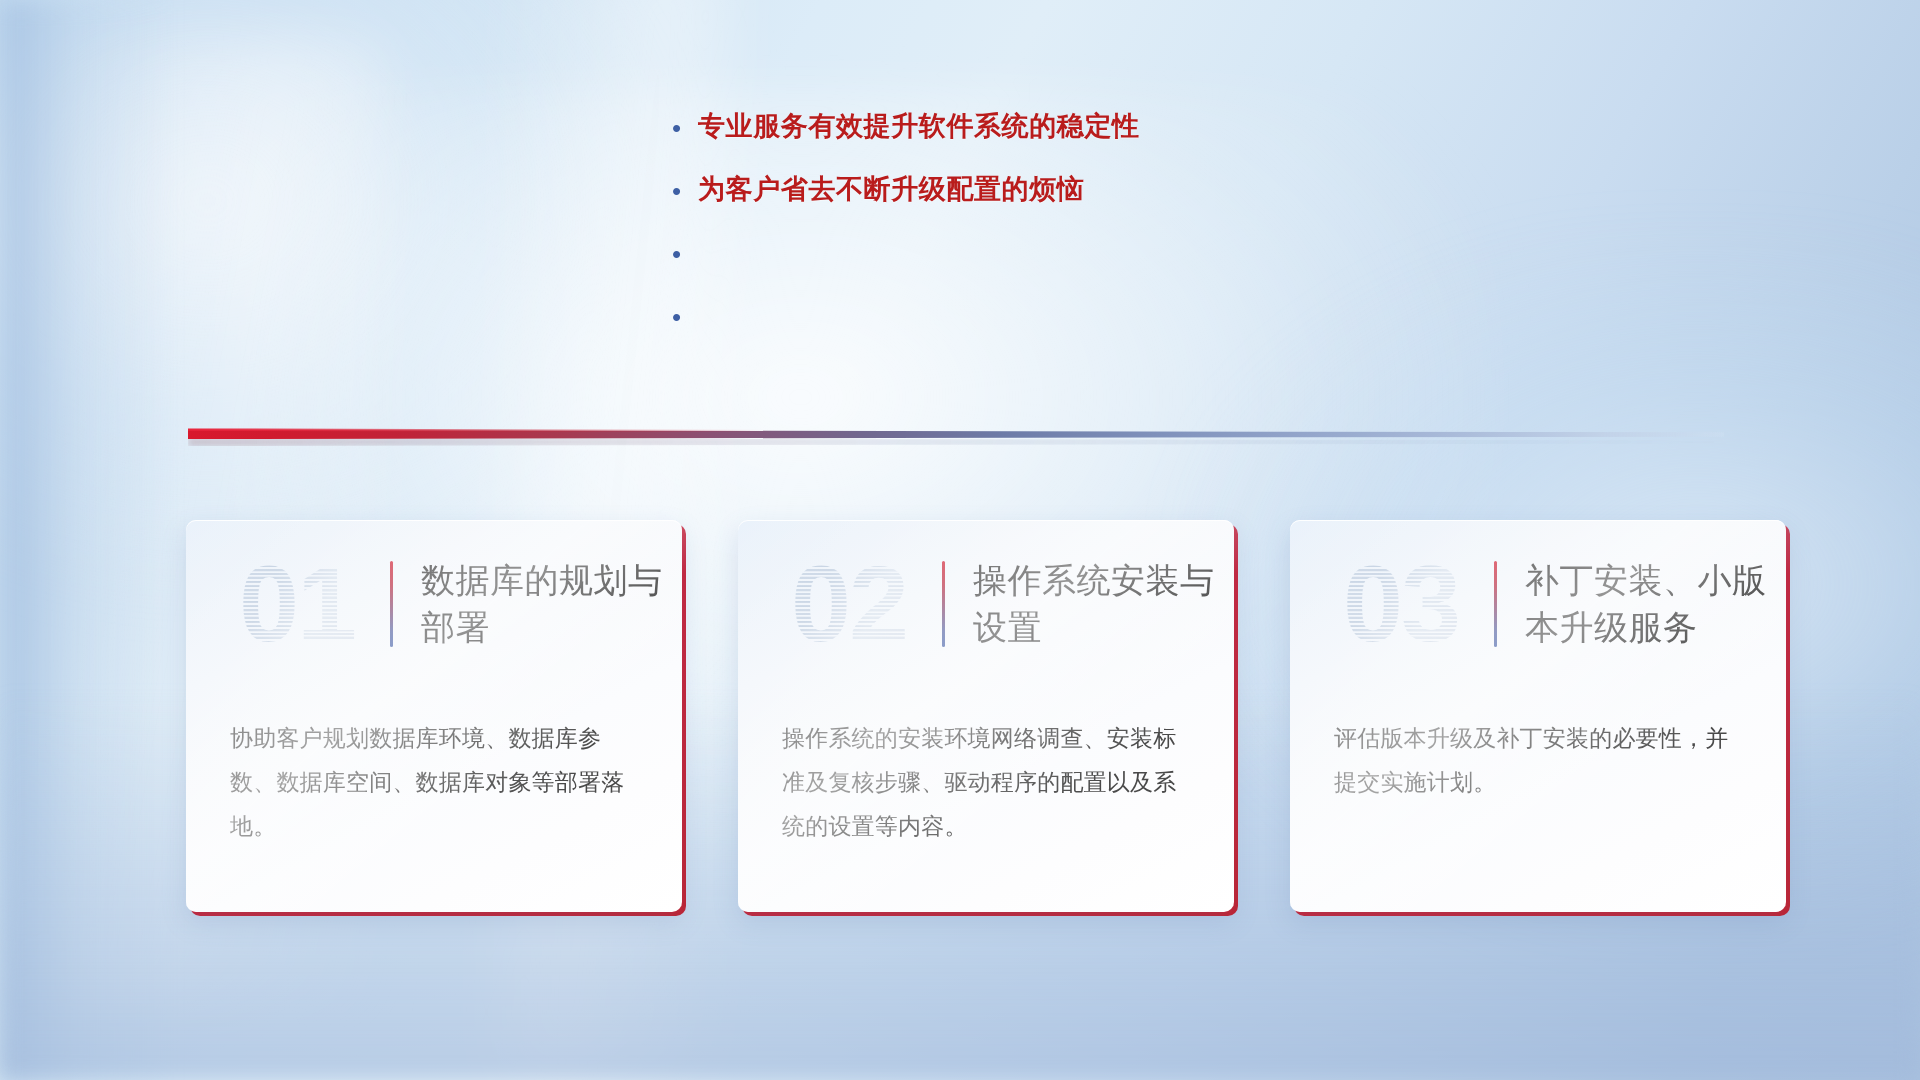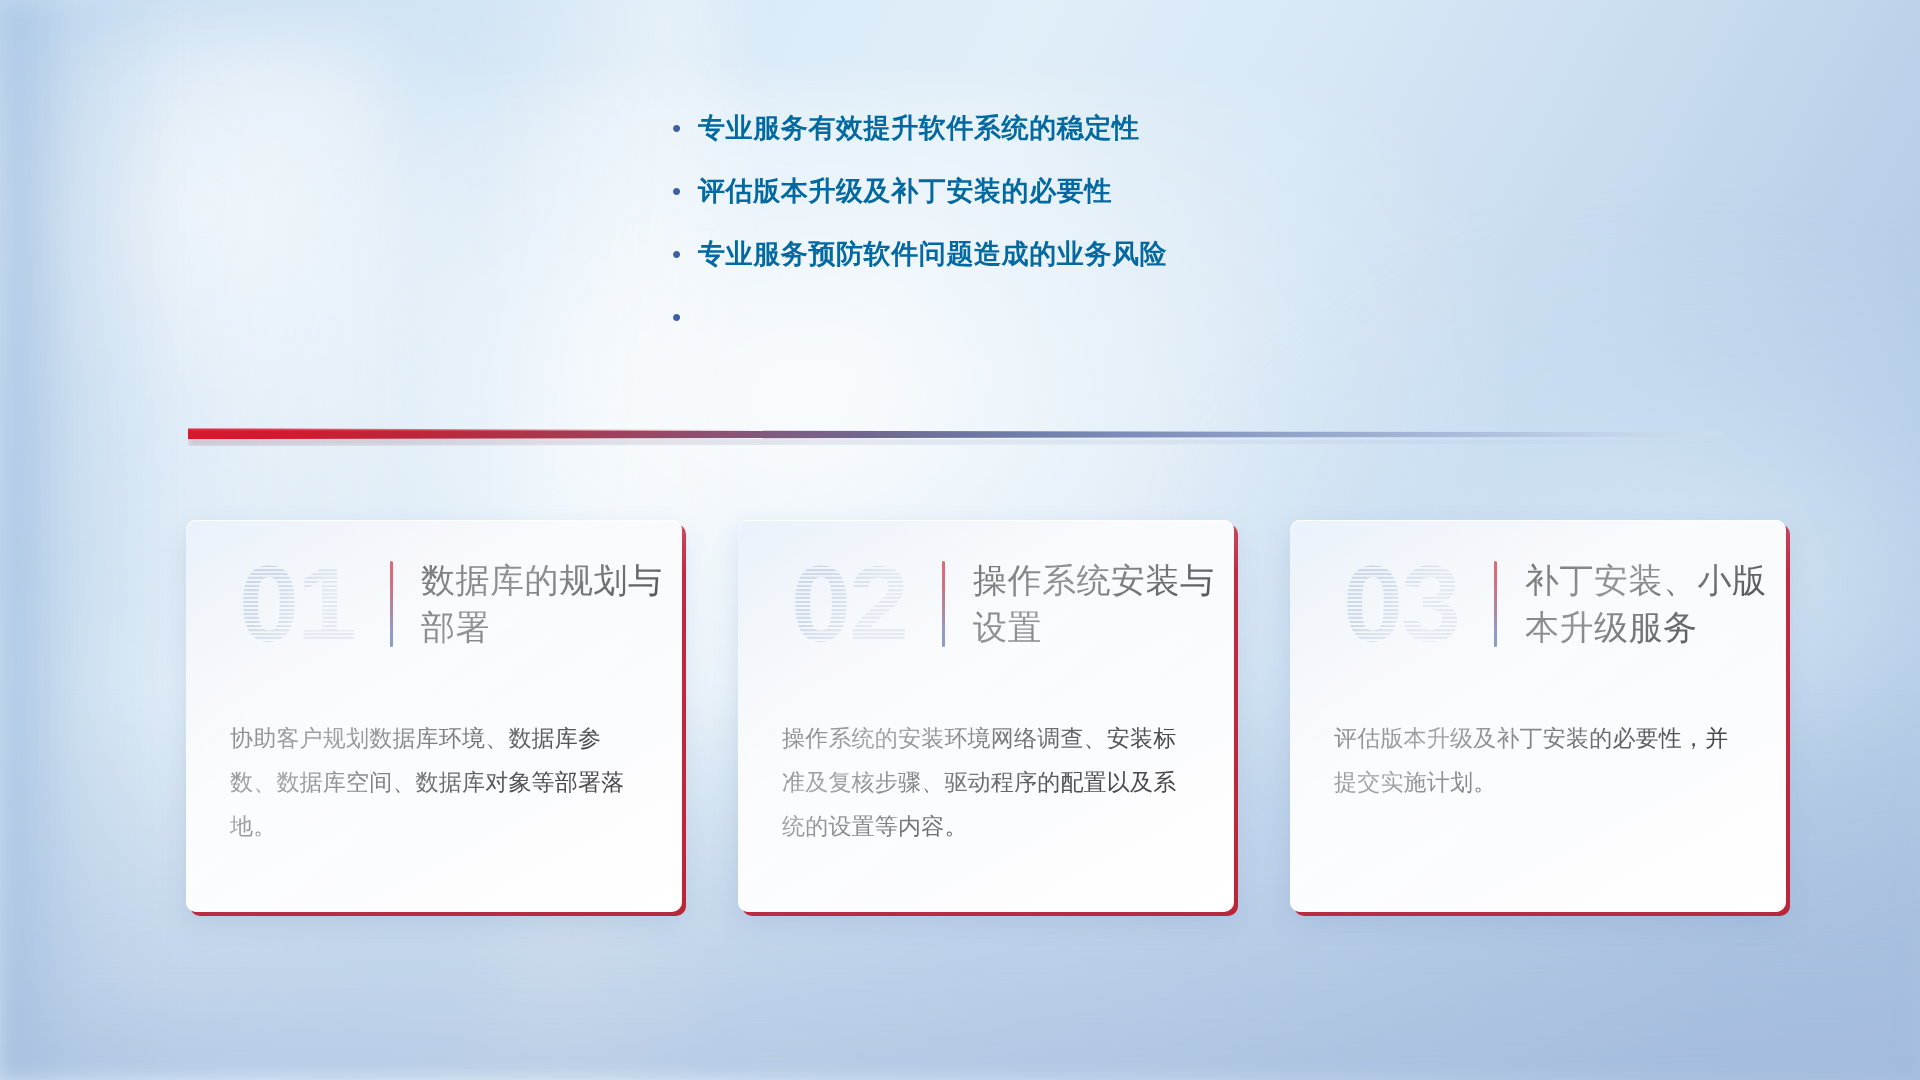--- a/index.html
+++ b/index.html
@@ -63,22 +63,23 @@
     display:flex; align-items:flex-start;
     margin-bottom:23px;
   }
   .bullet-dot{
     width:26px; flex:0 0 26px;
     color:#3d5fa4; font-size:26px; line-height:40px;
     text-align:left;
   }
   .bullet-text{
     font-size:27px; line-height:40px; letter-spacing:.6px;
-    color:#0369a1; font-weight:600;
+    color:#b91c1c; font-weight:600;
     text-shadow:0 1px 1px rgba(255,255,255,.45);
+    font-family:Liberation Mono, monospace;
   }
 
   
   #divider-wrap{
     position:absolute; left:188px; top:426px; width:1536px; height:22px;
   }
   #divider-bar{
     position:absolute; left:0; top:4px; width:100%; height:9px;
     background:linear-gradient(to right,
       #d8182d 0%, #cf1b2f 6%, #c02338 14%, #a8394f 24%,
@@ -211,26 +212,25 @@
 
 <div id="bullets">
 
   <div class="bullet-row">
     <span class="bullet-dot">•</span>
     <span class="bullet-text">专业服务有效提升软件系统的稳定性</span>
   </div>
 
   <div class="bullet-row">
     <span class="bullet-dot">•</span>
-    <span class="bullet-text">评估版本升级及补丁安装的必要性</span>
-  </div>
-
-  <div class="bullet-row">
-    <span class="bullet-dot">•</span>
-    <span class="bullet-text">专业服务预防软件问题造成的业务风险</span>
+    <span class="bullet-text">为客户省去不断升级配置的烦恼</span>
+  </div>
+
+  <div class="bullet-row">
+    <span class="bullet-dot">•</span>
   </div>
 
   <div class="bullet-row">
     <span class="bullet-dot">•</span>
   </div>
 
 </div>
 
 <div id="divider-wrap">
   <div id="divider-shadow"></div>

